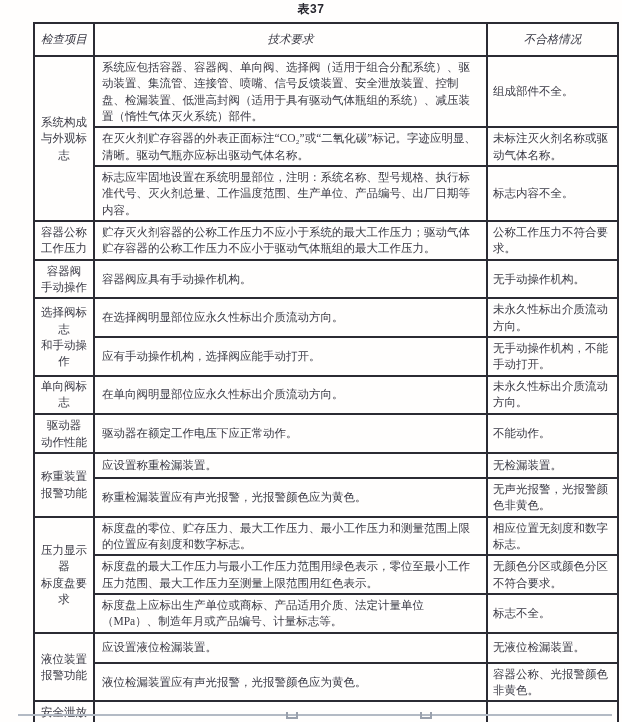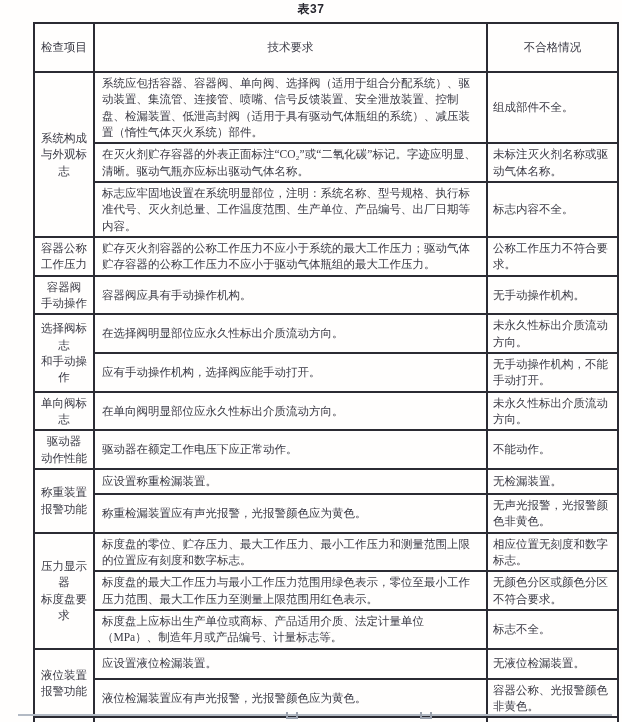--- a/index.html
+++ b/index.html
@@ -81,21 +81,21 @@
 
   <div class="doc-title">表37</div>
 
   <table class="spec">
     <colgroup>
       <col class="c-item">
         <col class="c-req">
         <col class="c-def">
     </colgroup>
     <tbody>
-      <tr style="height:49px;">
+      <tr style="height:33px;font-style:italic;">
         <th>检查项目</th>
         <th>技术要求</th>
         <th>不合格情况</th>
       </tr>
 
       <tr style="height:66px;">
         <td class="item-cell" rowspan="3">系统构成
 与外观标志</td>
         <td class="req-cell">系统应包括容器、容器阀、单向阀、选择阀（适用于组合分配系统）、驱动装置、集流管、连接管、喷嘴、信号反馈装置、安全泄放装置、控制盘、检漏装置、低泄高封阀（适用于具有驱动气体瓶组的系统）、减压装置（惰性气体灭火系统）部件。</td>
         <td class="def-cell">组成部件不全。</td>
@@ -127,21 +127,21 @@
         <td class="item-cell" rowspan="2">选择阀标志
 和手动操作</td>
         <td class="req-cell">在选择阀明显部位应永久性标出介质流动方向。</td>
         <td class="def-cell">未永久性标出介质流动方向。</td>
       </tr>
       <tr style="height:30px;">
         <td class="req-cell">应有手动操作机构，选择阀应能手动打开。</td>
         <td class="def-cell">无手动操作机构，不能手动打开。</td>
       </tr>
 
-      <tr style="height:32px;">
+      <tr style="height:32px;font-family:Liberation Mono, monospace;">
         <td class="item-cell">单向阀标志</td>
         <td class="req-cell">在单向阀明显部位应永久性标出介质流动方向。</td>
         <td class="def-cell">未永久性标出介质流动方向。</td>
       </tr>
 
       <tr style="height:30px;">
         <td class="item-cell">驱动器
 动作性能</td>
         <td class="req-cell">驱动器在额定工作电压下应正常动作。</td>
         <td class="def-cell">不能动作。</td>

